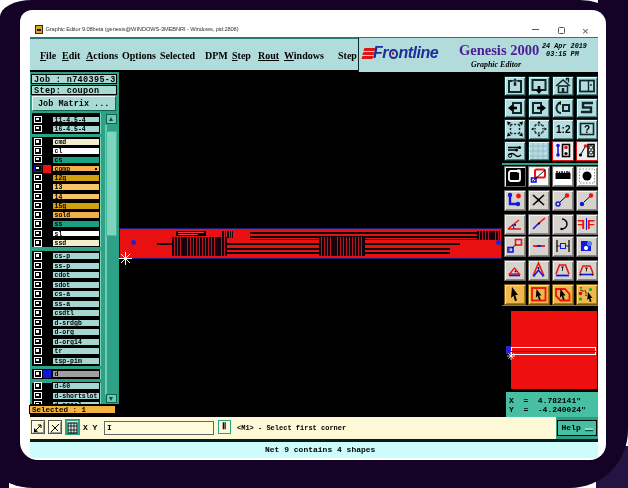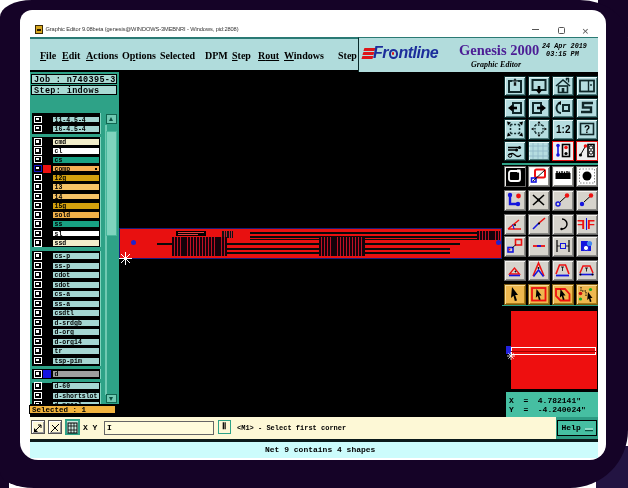--- a/index.html
+++ b/index.html
@@ -50,21 +50,22 @@
     <div class="abs" style="left:4px;top:14.2px;width:11px;height:2.6px;background:#dd1518;transform:skewX(-18deg);"></div>
     <div class="abs" style="left:3px;top:18.4px;width:11px;height:2.6px;background:#dd1518;transform:skewX(-18deg);"></div>
     <div class="abs" style="left:14px;top:6px;font-family:'Liberation Sans',sans-serif;font-weight:bold;font-style:italic;font-size:16px;color:#1c2e9b;letter-spacing:-0.5px;">Fr<span style="display:inline-block;width:9.5px;height:9.5px;border:2.2px solid #1c2e9b;border-radius:50%;box-sizing:border-box;position:relative;top:0.5px;margin:0 0.5px;"><span style="position:absolute;left:1.3px;top:1.3px;width:2.6px;height:2.6px;background:#dd1518;border-radius:50%;"></span></span>ntline</div>
     <div class="abs" style="left:100px;top:4px;font-family:'Liberation Serif',serif;font-weight:bold;font-size:14.5px;color:#4c1d95;">Genesis 2000</div>
     <div class="abs" style="left:183px;top:4px;font-family:'Liberation Mono',monospace;font-weight:bold;font-style:italic;font-size:6.8px;color:#000;">24 Apr 2019<br>&nbsp;03:15 PM</div>
     <div class="abs" style="left:112px;top:22px;font-family:'Liberation Serif',serif;font-weight:bold;font-style:italic;font-size:8px;color:#000;">Graphic Editor</div>
   </div>
 
   <div class="abs" style="left:30px;top:72px;width:89px;height:41px;background:#2ea287;"></div>
   <div class="abs mono" style="left:31px;top:73.5px;width:86px;height:10px;background:#a9dbd4;border:1px solid #000;box-sizing:border-box;font-size:8.5px;letter-spacing:0.35px;padding:1.5px 0 0 2px;">Job : n740395-3</div>
-  <div class="abs mono" style="left:31px;top:84.5px;width:86px;height:10px;background:#a9dbd4;border:1px solid #000;box-sizing:border-box;font-size:8.5px;letter-spacing:0.35px;padding:1.5px 0 0 2px;">Step: indows</div>
+  <div class="abs mono" style="left:31px;top:84.5px;width:86px;height:10px;background:#a9dbd4;border:1px solid #000;box-sizing:border-box;font-size:8.5px;letter-spacing:0.35px;padding:1.5px 0 0 2px;">Step: coupon</div>
+  <div class="abs mono" style="left:32px;top:96px;width:84px;height:15px;background:#a9dbd4;border:1px solid #e8f8f4;border-right-color:#116550;border-bottom-color:#116550;box-sizing:border-box;font-size:8.5px;padding:3px 0 0 5px;">Job Matrix ...</div>
 
   <div id="layers" class="abs" style="left:30px;top:113px;width:89px;height:291px;background:#000;border-left:2px solid #2ea287;box-sizing:border-box;overflow:hidden;">
       <div class="abs" style="left:68px;top:0;width:6px;height:291px;background:#2ea287;border-left:1px solid #7fd4be;box-sizing:border-box;"></div>
       <div class="abs" style="left:2px;top:2.5px;width:7.5px;height:7.5px;border:1.5px solid #fff;background:#000;box-sizing:border-box;">
         <div class="abs" style="left:1px;top:1px;width:2.5px;height:2.5px;background:#fff;"></div>
       </div>
       <div class="abs mono" style="left:20px;top:2.5px;width:48px;height:7.8px;background:#a5d6d2;border:1px solid #000;box-sizing:border-box;font-size:6.5px;line-height:7.6px;white-space:nowrap;padding-left:1.5px;overflow:hidden;">11-4.5-4</div>
       <div class="abs" style="left:2px;top:11.900000000000006px;width:7.5px;height:7.5px;border:1.5px solid #fff;background:#000;box-sizing:border-box;">
         <div class="abs" style="left:1px;top:1px;width:2.5px;height:2.5px;background:#fff;"></div>
       </div>

